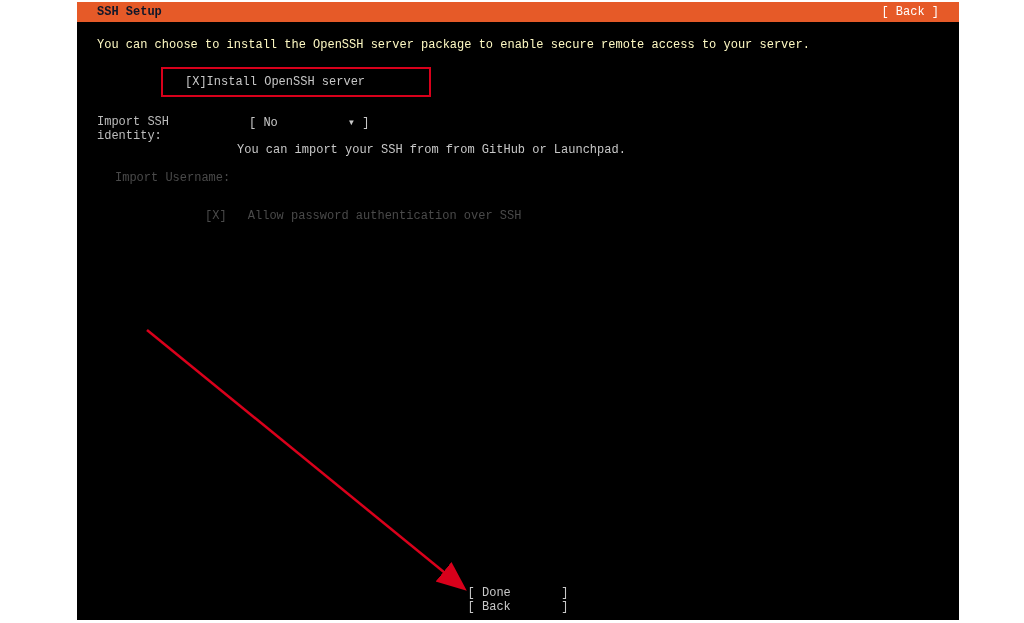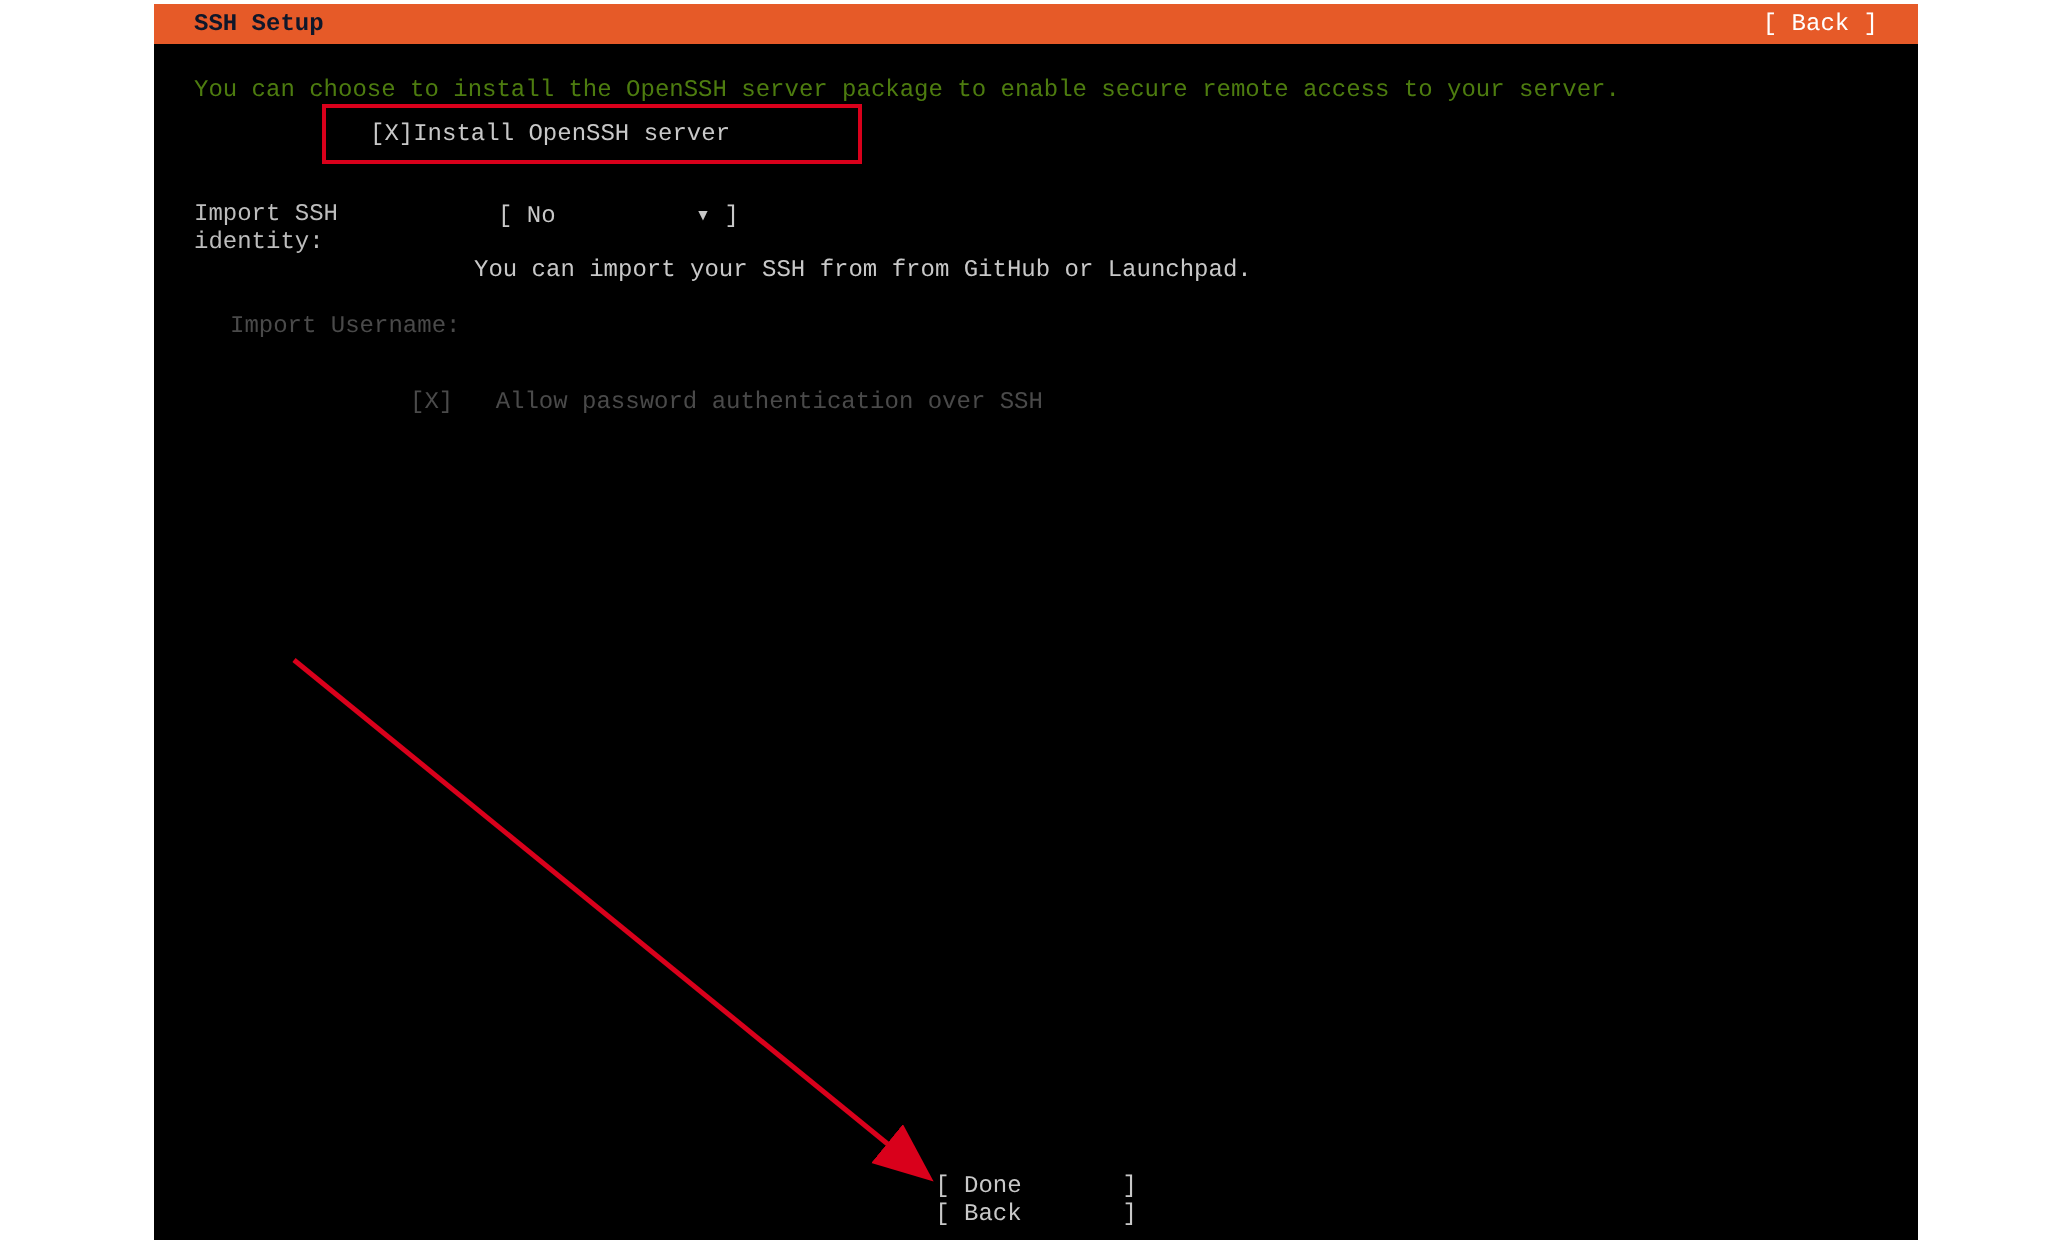--- a/index.html
+++ b/index.html
@@ -41,22 +41,22 @@
     }
     .header-help {
       color: #fff;
     }
     .content {
       padding: 10px 20px;
       position: relative;
     }
     .intro-text {
       margin-top: 6px;
-      margin-bottom: 0;
-      color: #4d7c0f;
+      margin-bottom: 15px;
+      color: #fef9c3;
     }
     .install-box {
       border: 2px solid #d9001b;
       width: 270px;
       height: 30px;
       margin-left: 64px;
       display: flex;
       align-items: center;
       padding-left: 22px;
       margin-bottom: 18px;

